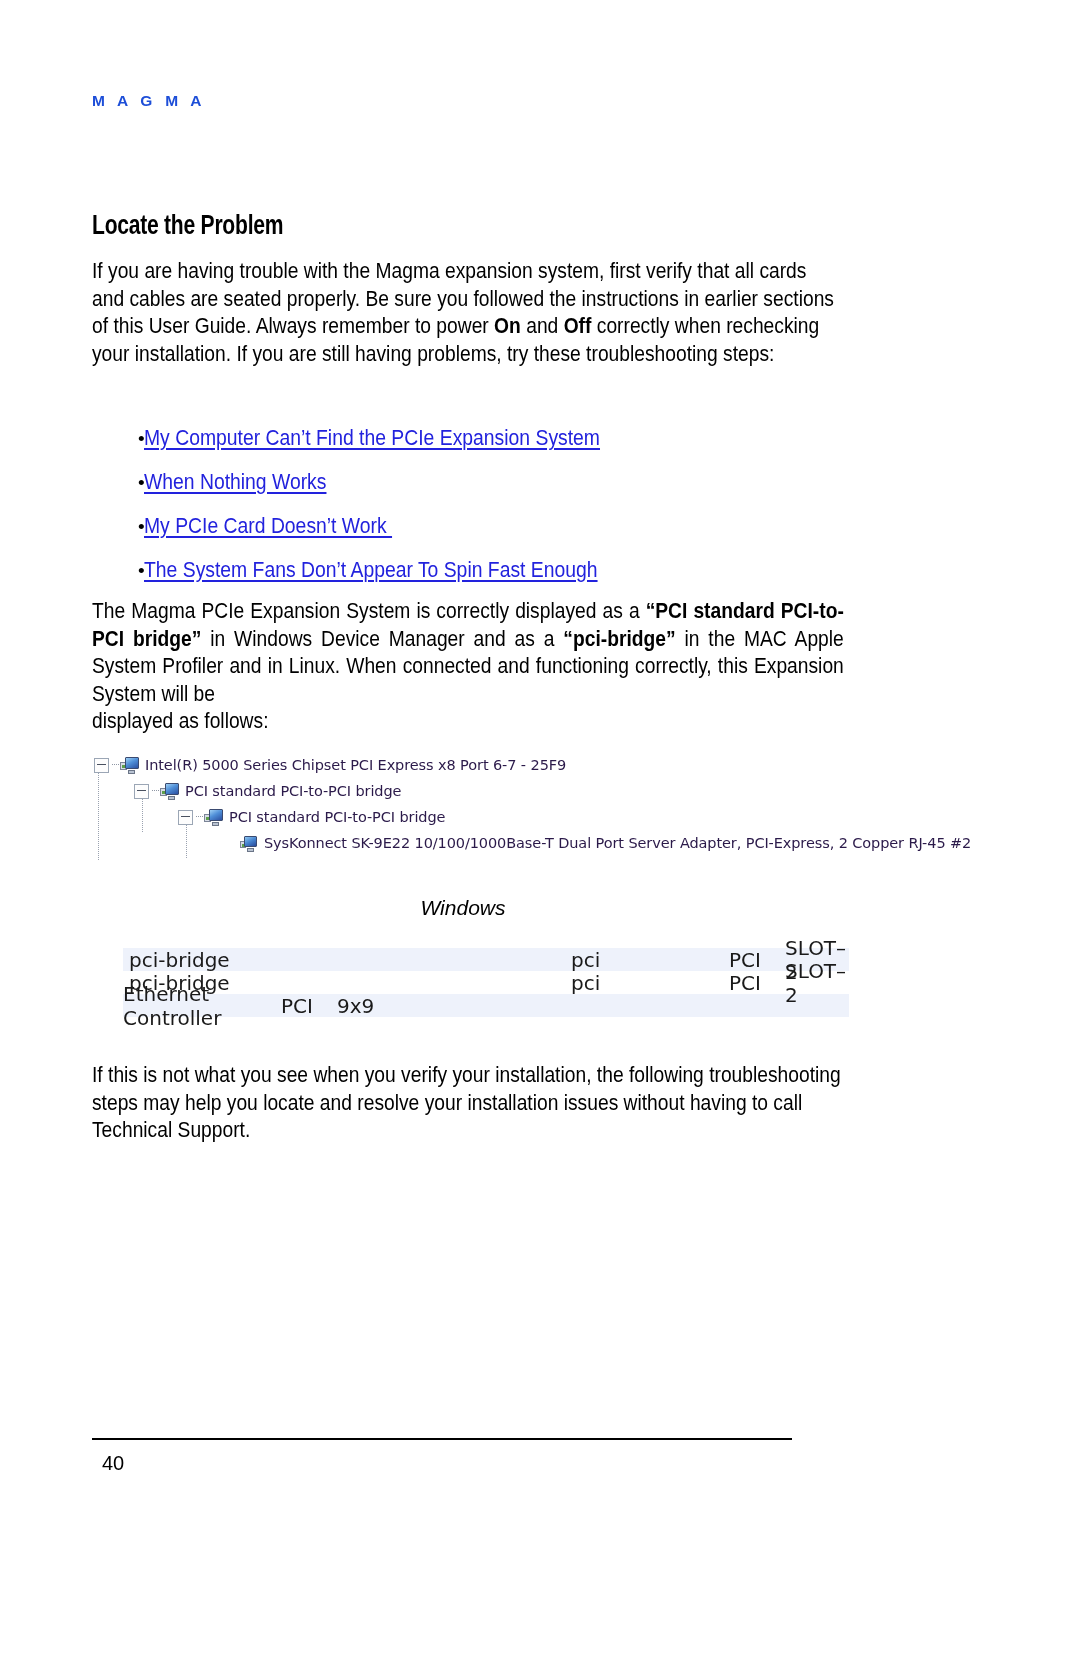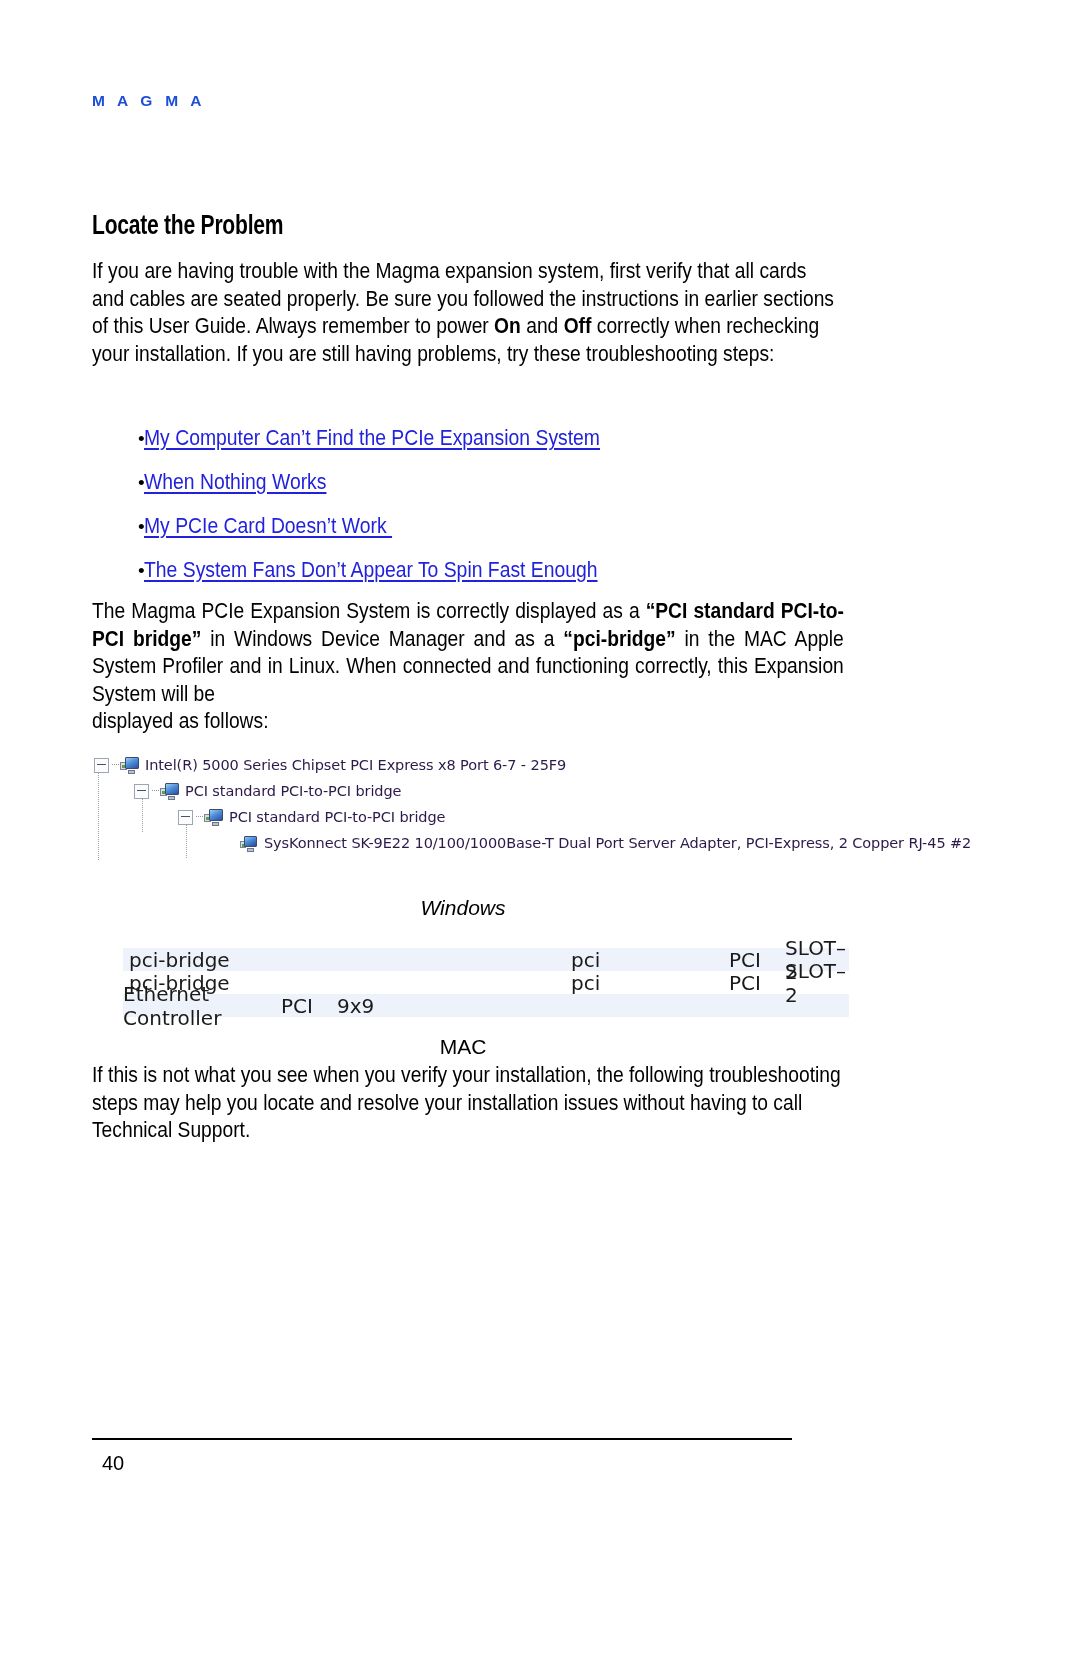--- a/index.html
+++ b/index.html
@@ -441,21 +441,20 @@
         <span class="c-bus">PCI</span>
         <span class="c-slot">SLOT–2</span>
       </div>
       <div class="mrow alt">
         <span class="c-type">Ethernet Controller</span>
         <span class="c-bus">PCI</span>
         <span class="c-slot">9x9</span>
       </div>
     </div>
 
-    <div class="caption-mac">MAC</div>
 
     <div class="para" id="para-closing">If this is not what you see when you verify your installation, the following troubleshooting steps may help you locate and resolve your installation issues without having to call Technical Support.</div>
 
     <div class="footer-rule"></div>
     <div class="footer-page">40</div>
 
   </div>
 </div>
 
 </body></html>

